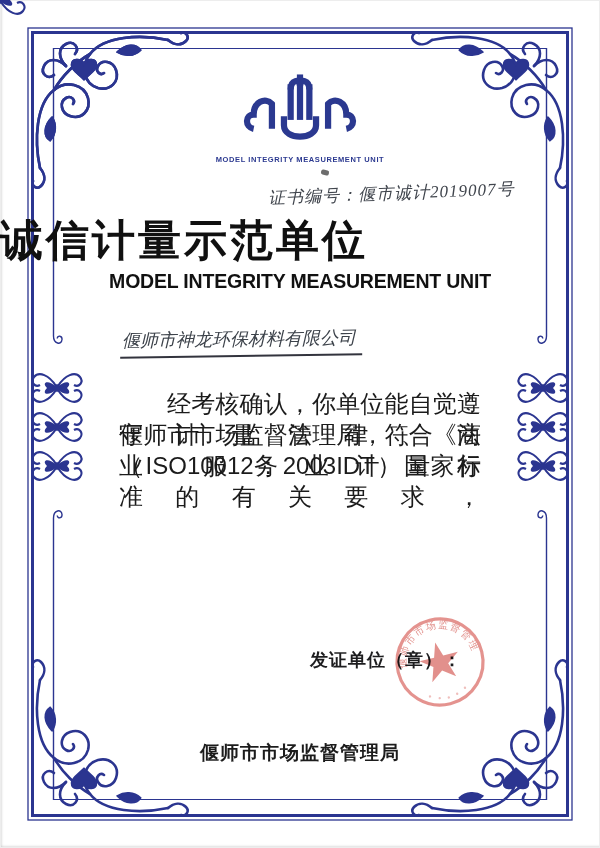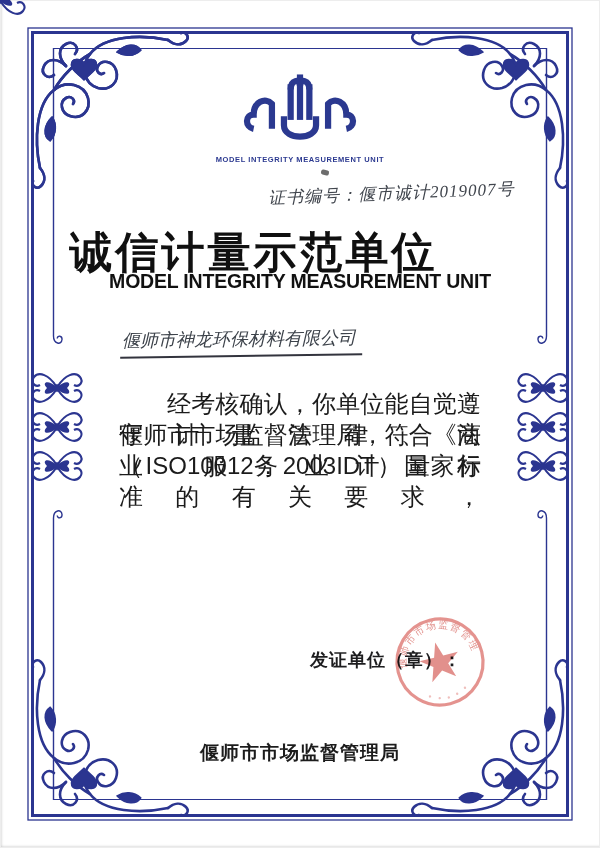--- a/index.html
+++ b/index.html
@@ -19,21 +19,21 @@
 
   
   .cert-no{top:182px;right:86px;font-family:"Liberation Serif","DejaVu Serif",serif;
            font-style:italic;font-size:17px;color:#40454d;transform:rotate(-2.2deg);
            letter-spacing:1px;white-space:nowrap;}
 
   .speck{left:321px;top:170px;width:8px;height:5px;background:#2f2f2f;opacity:.7;
          border-radius:2px;transform:rotate(14deg);}
 
   
-  .title-cn{left:0;top:212px;width:483px;text-align:center;margin:12px;
+  .title-cn{left:0;top:212px;width:483px;margin:0;
             font-family:"Liberation Serif","DejaVu Serif",serif;font-weight:bold;
             font-size:43px;letter-spacing:3px;color:#101010;}
   .title-en{left:0;top:270px;width:600px;text-align:center;margin:0;
             font-weight:bold;font-size:19.5px;letter-spacing:-0.2px;color:#111;}
 
   
   .company{left:120px;top:327px;width:236px;padding:0 4px 4px 2px;
            border-bottom:2px solid #33343e;
            font-family:"Liberation Serif","DejaVu Serif",serif;font-style:italic;
            font-size:18px;color:#3d434b;transform:rotate(-0.8deg);white-space:nowrap;}

